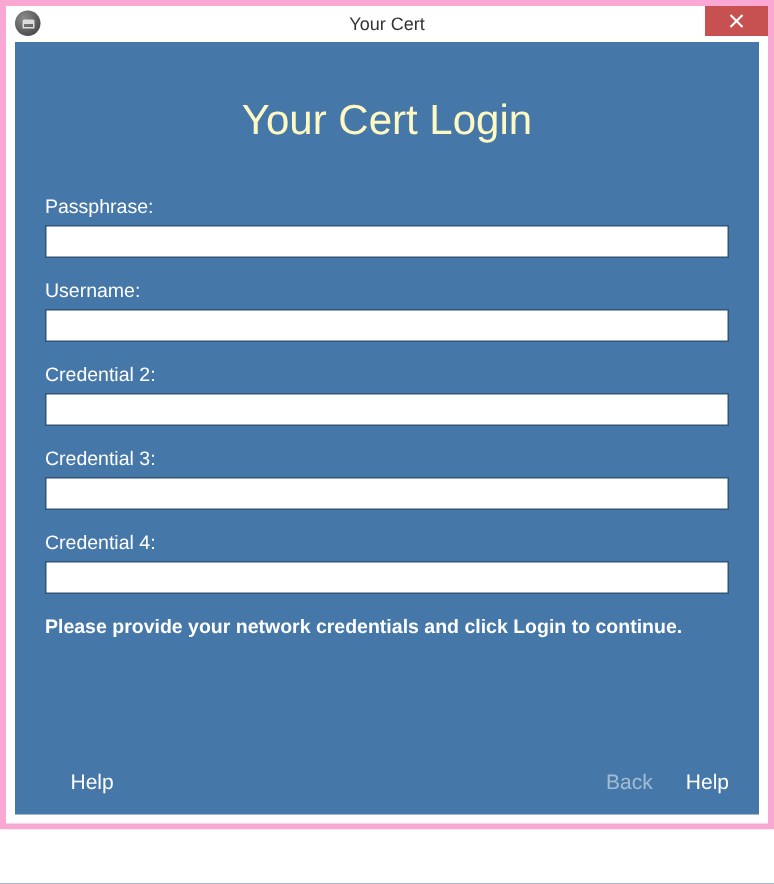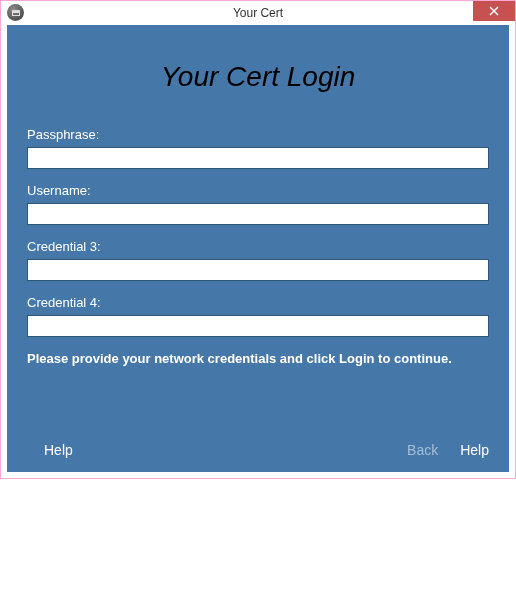--- a/index.html
+++ b/index.html
@@ -4,22 +4,22 @@
 <style>
   * { box-sizing: border-box; }
   html, body {
     margin: 0;
     padding: 0;
     font-family: "Segoe UI", Tahoma, sans-serif;
     background: #fff;
   }
   .window {
     width: 516px;
-    height: 479px;
-    border: 1px solid #f9a8d4;
+    height: 553px;
+    border: 4px solid #f9a8d4;
     position: relative;
     background: #fff;
   }
   .titlebar {
     height: 24px;
     width: 100%;
     background: #fff;
     position: relative;
     display: flex;
     align-items: center;
@@ -76,22 +76,21 @@
     background: #4577a9;
     color: #fff;
     padding: 0 20px;
   }
   .heading {
     text-align: center;
     font-size: 28px;
     font-weight: 400;
     margin-top: 36px;
     margin-bottom: 34px;
-    color: #000000;
-    font-style: italic;
+    color: #fef9c3;
   }
   .field {
     margin-bottom: 14px;
   }
   .field label {
     display: block;
     font-size: 13px;
     margin-bottom: 5px;
   }
   .field input {
@@ -155,20 +154,24 @@
     <div class="field">
       <label>Passphrase:</label>
       <input type="password" value="" style="">
     </div>
 
     <div class="field">
       <label>Username:</label>
       <input type="text" value="" style="">
     </div>
 
+    <div class="field">
+      <label>Credential 2:</label>
+      <input type="text" value="" style="">
+    </div>
 
     <div class="field">
       <label>Credential 3:</label>
       <input type="text" value="" style="">
     </div>
 
     <div class="field">
       <label>Credential 4:</label>
       <input type="text" value="" style="">
     </div>

